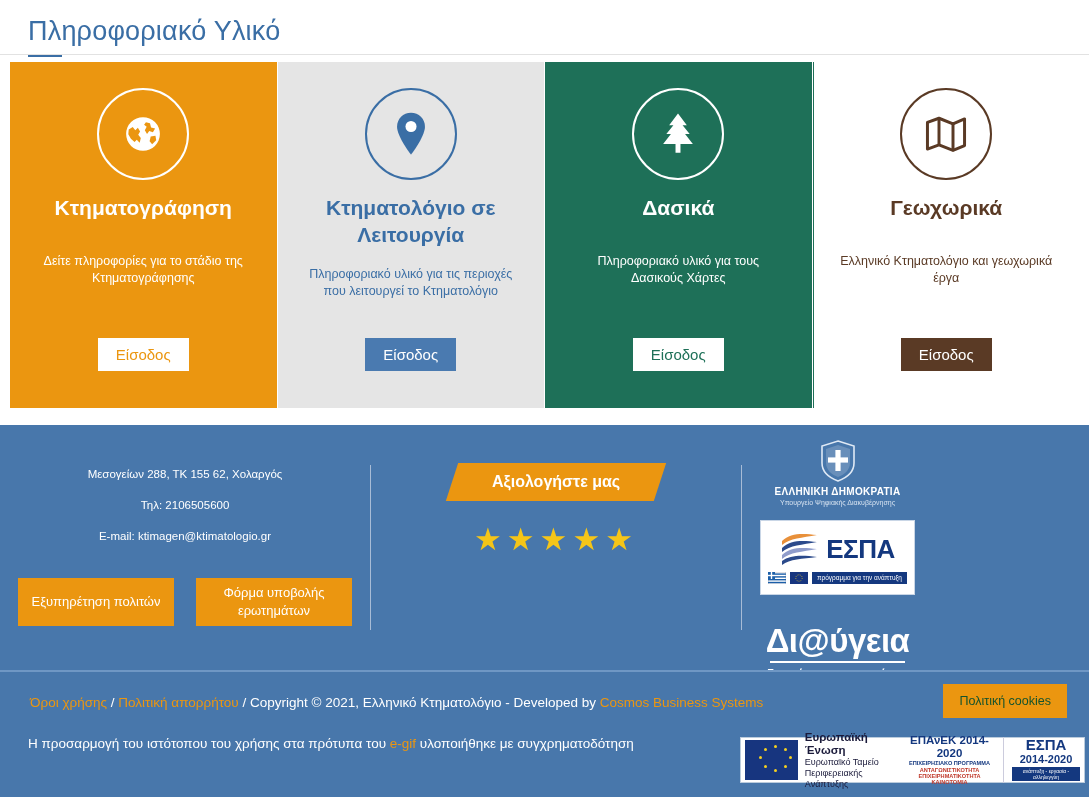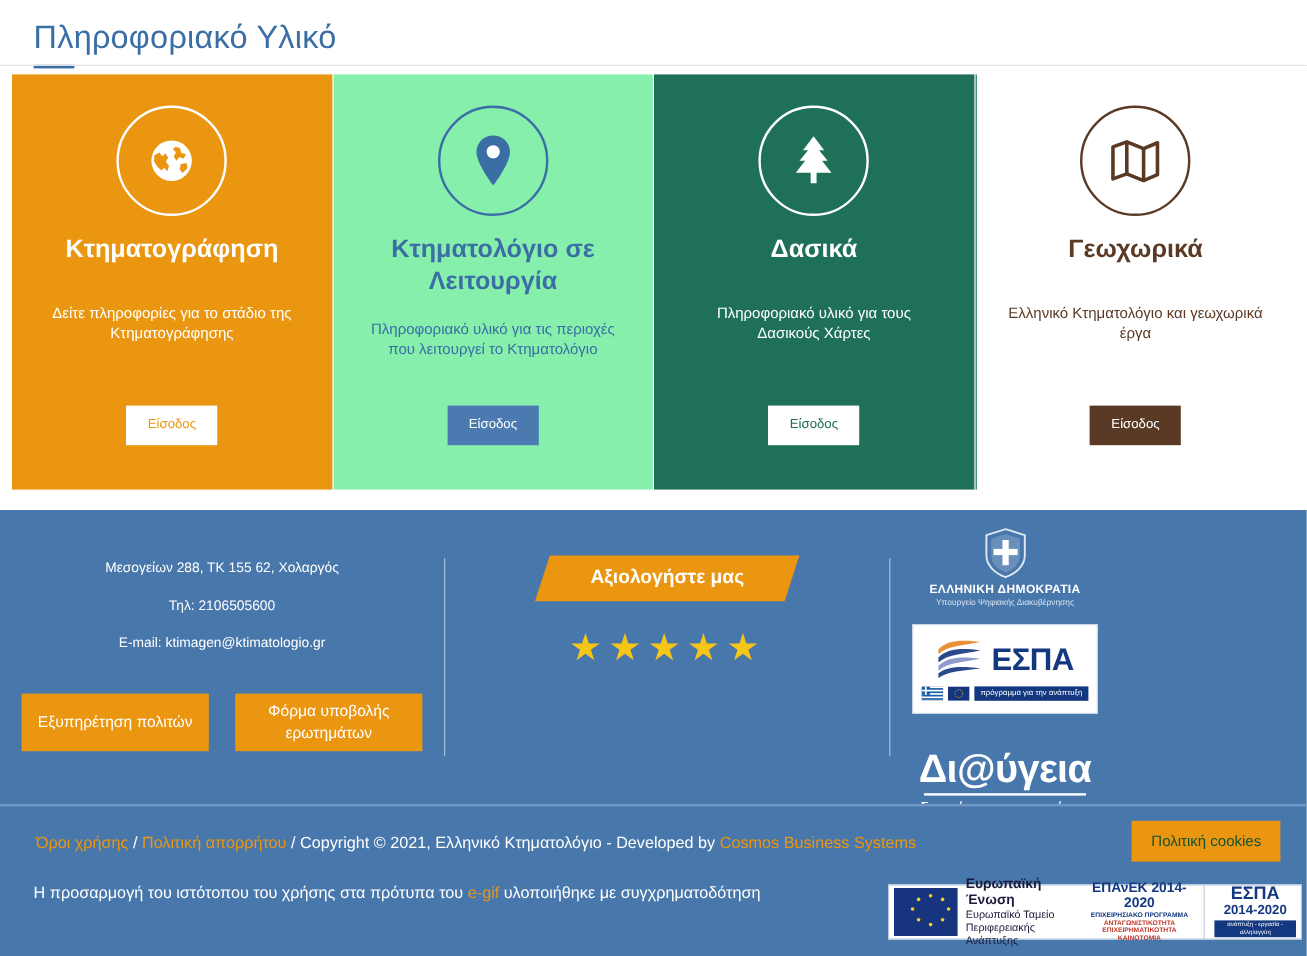--- a/index.html
+++ b/index.html
@@ -33,21 +33,21 @@
     display: flex;
   }
   .card {
     width: 269px; height: 346px;
     display: flex; flex-direction: column; align-items: center;
     padding-top: 26px;
     position: relative;
   }
   .card + .card { margin-left: 1px; }
   .card.c-orange { background: #eb9610; }
-  .card.c-white  { background: #86efac; }
+  .card.c-white  { background: #e5e5e5; }
   .card.c-green  { background: #1e7058; }
   .card.c-plain  { background: #ffffff; }
   .card.c-plain { border-left: 1px solid #1e7058; }
 
   .icon-circle {
     width: 92px; height: 92px; border-radius: 50%;
     border: 2px solid currentColor;
     display: flex; align-items: center; justify-content: center;
     margin-bottom: 14px;
   }
@@ -69,21 +69,21 @@
     font-size: 12.5px; text-align: center; line-height: 17px;
     margin-top: 18px; padding: 0 18px; max-width: 250px;
   }
   .c-orange .card-desc { color: #ffffff; }
   .c-white  .card-desc { color: #3a6ea5; text-align: center; }
   .c-green  .card-desc { color: #ffffff; }
   .c-plain  .card-desc { color: #5a3a25; }
 
   .card-btn {
     margin-top: auto; margin-bottom: 37px;
-    font-size: 11px; padding: 9px 18px;
+    font-size: 15px; padding: 9px 18px;
     border: none; cursor: pointer; font-family: inherit;
     line-height: 15px;
   }
   .c-orange .card-btn { background: #ffffff; color: #eb9610; }
   .c-white  .card-btn { background: #4a7ab0; color: #ffffff; }
   .c-green  .card-btn { background: #ffffff; color: #1e7058; }
   .c-plain  .card-btn { background: #5a3a25; color: #ffffff; }
 
   
   .card.c-orange .card-desc { margin-top: 32px; }

